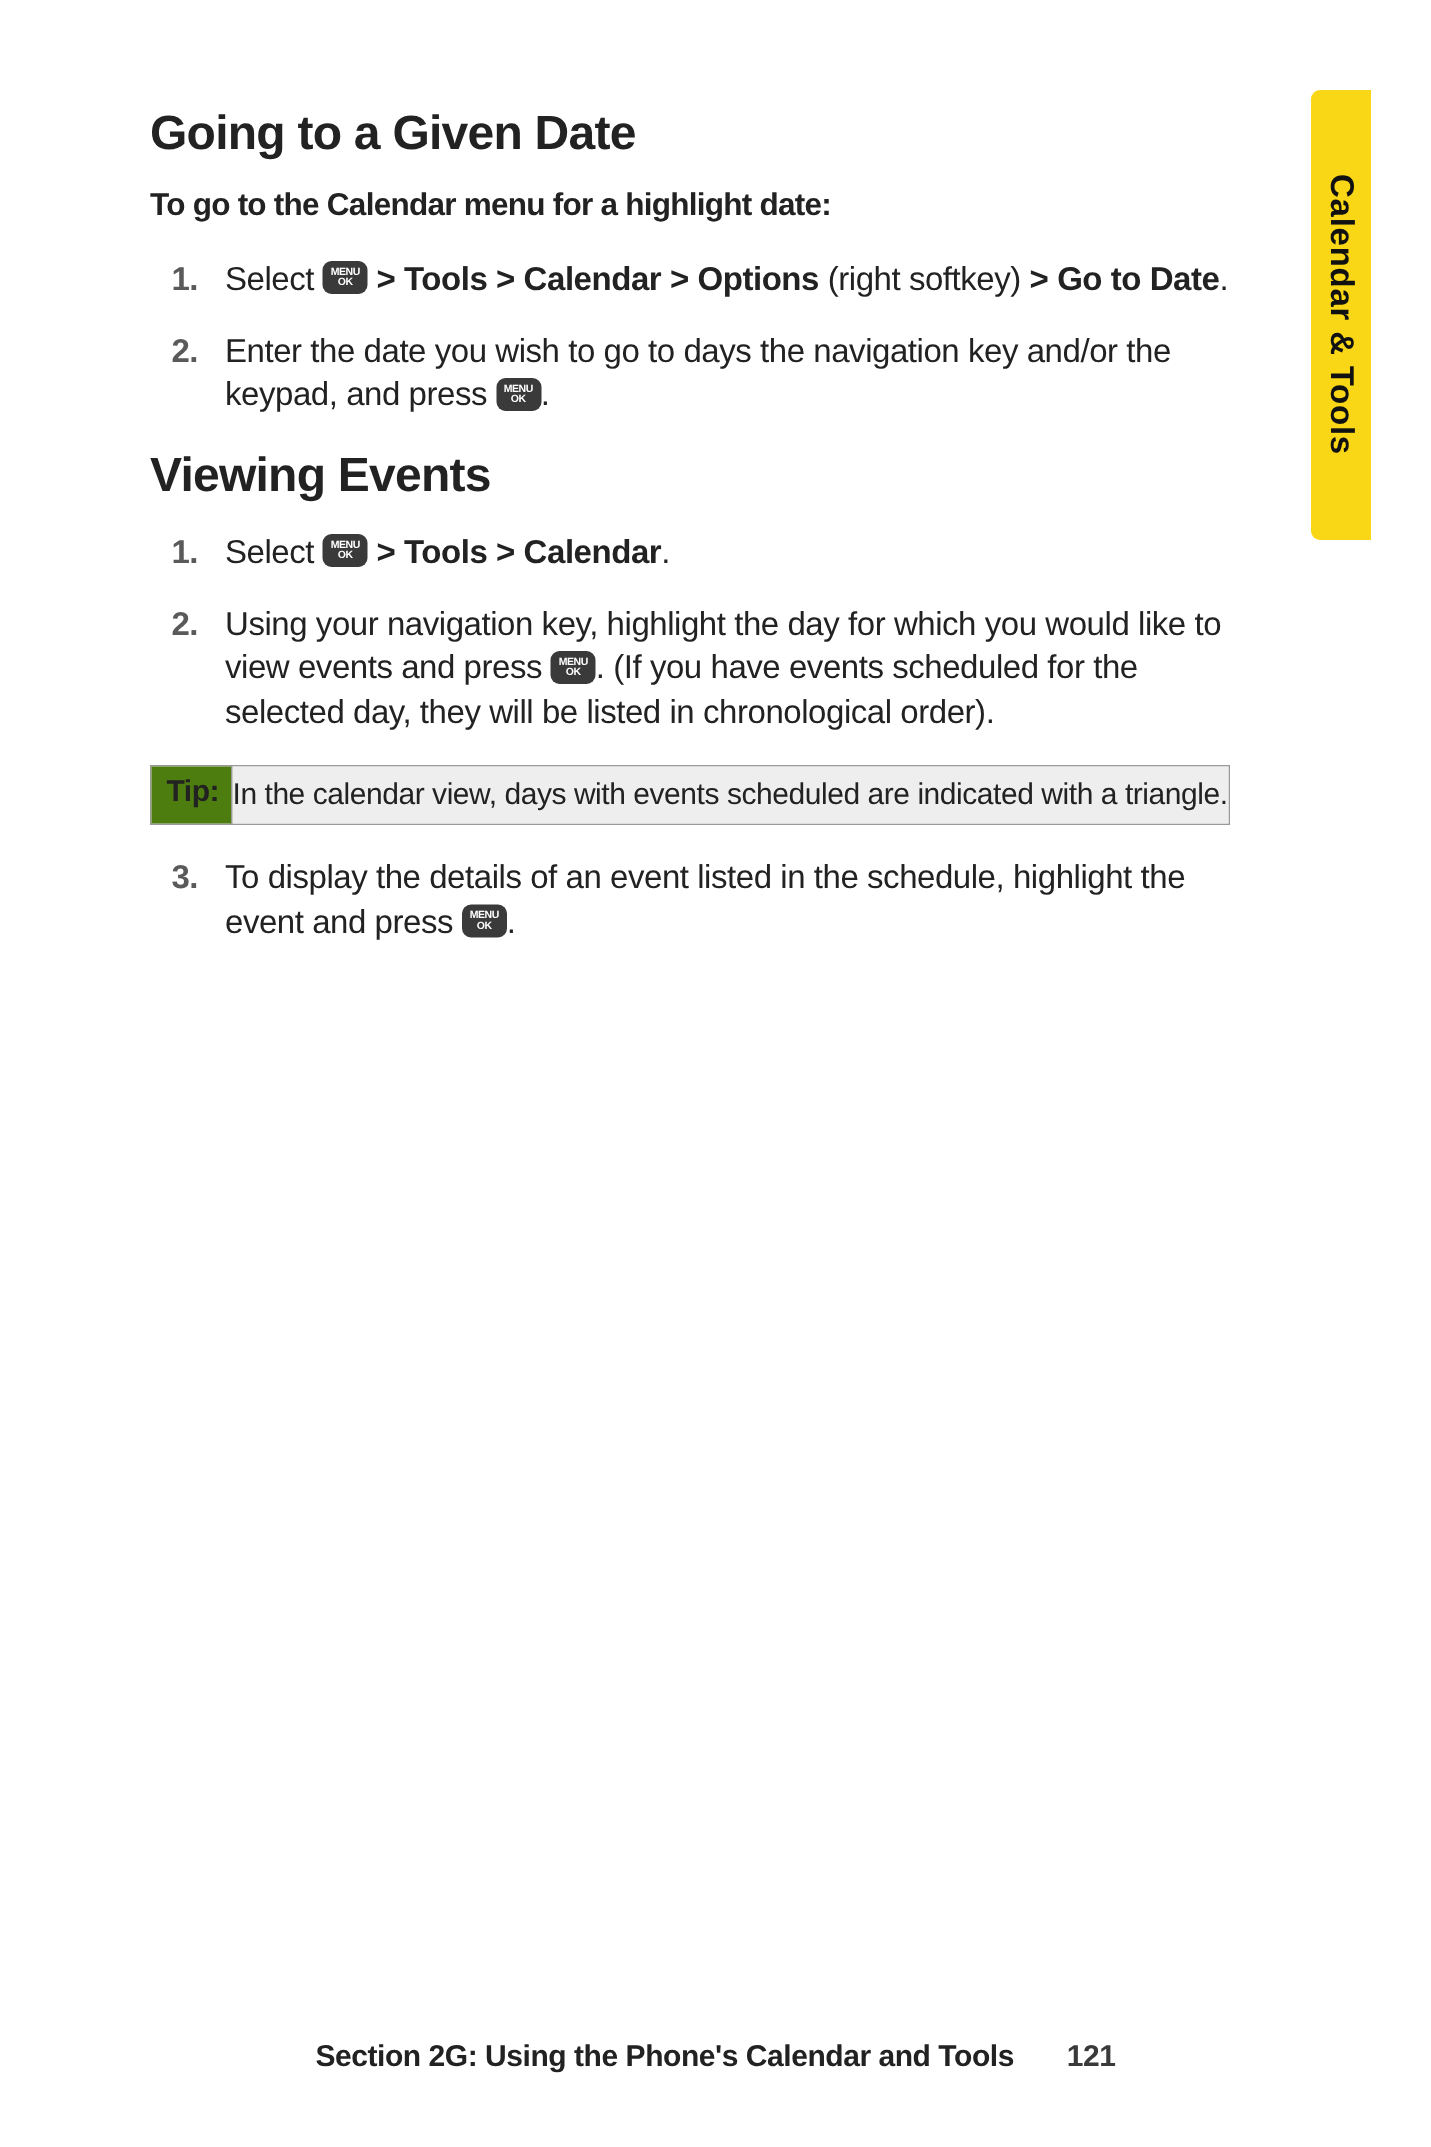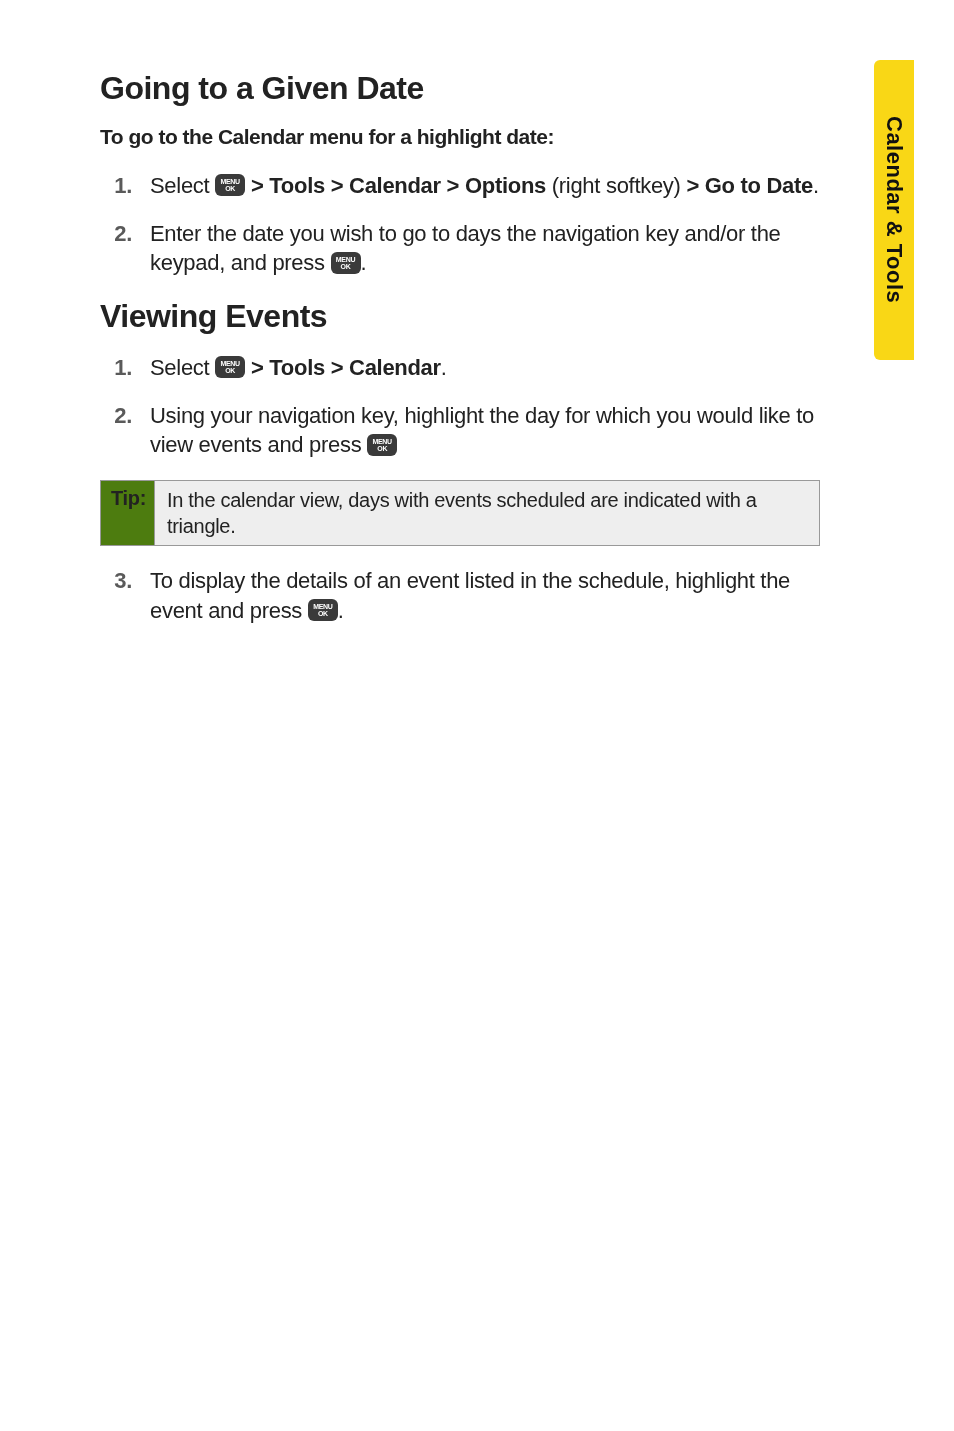--- a/index.html
+++ b/index.html
@@ -105,21 +105,21 @@
     background: #4d7c0f;
     font-weight: 800;
     padding: 6px 10px;
     border-right: 1px solid #999;
     width: 54px;
     flex: 0 0 54px;
     box-sizing: border-box;
   }
   .tip-body {
     background: #eee;
-    padding: 6px 12px;
+    padding: 6px 0;
     flex: 1 1 auto;
     line-height: 1.3;
   }
   .footer {
     position: absolute;
     bottom: 48px;
     left: 0;
     width: 100%;
     text-align: center;
     font-size: 20px;
@@ -187,21 +187,21 @@
           <span class="b"> &gt; </span><span class="b">Tools &gt; Calendar</span><span>.</span>
         </span>
       </li>
       <li>
         <span class="num">2.</span>
         <span class="body">
           <span>Using your navigation key, highlight the day for which you would like to view events and press </span>
           <span class="menu-icon">
               <span class="l1">MENU</span>
               <span class="l2">OK</span>
-            </span>
+            </span><span>. (If you have events scheduled for the selected day, they will be listed in chronological order).</span>
         </span>
       </li>
     </ol>
 
     <div class="tip-box">
       <div class="tip-label">Tip:</div>
       <div class="tip-body">In the calendar view, days with events scheduled are indicated with a triangle.</div>
     </div>
 
     <ol>
@@ -212,14 +212,18 @@
           <span class="menu-icon">
               <span class="l1">MENU</span>
               <span class="l2">OK</span>
             </span><span>.</span>
         </span>
       </li>
     </ol>
 
   </div>
 
+  <div class="footer">
+    <span>Section 2G: Using the Phone's Calendar and Tools</span>
+    <span class="pagenum">121</span>
+  </div>
 
 </div>
 
 </body></html>

